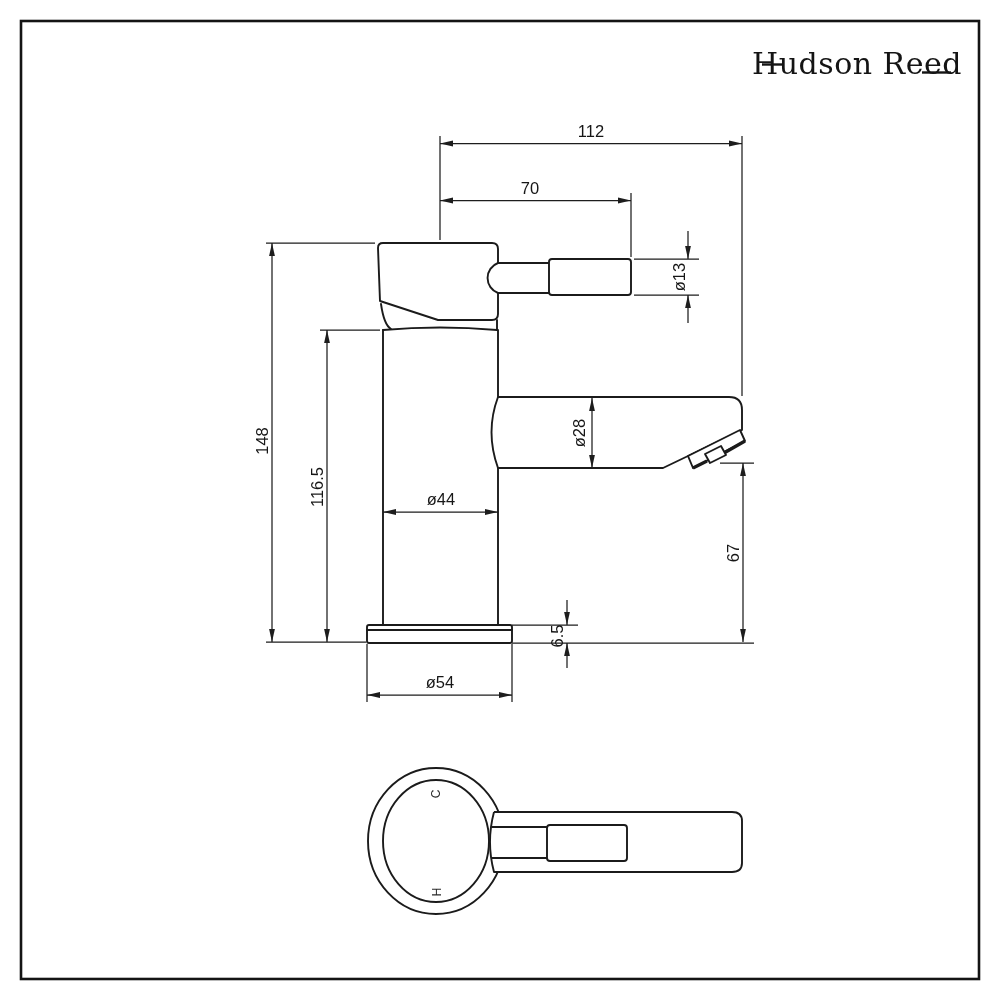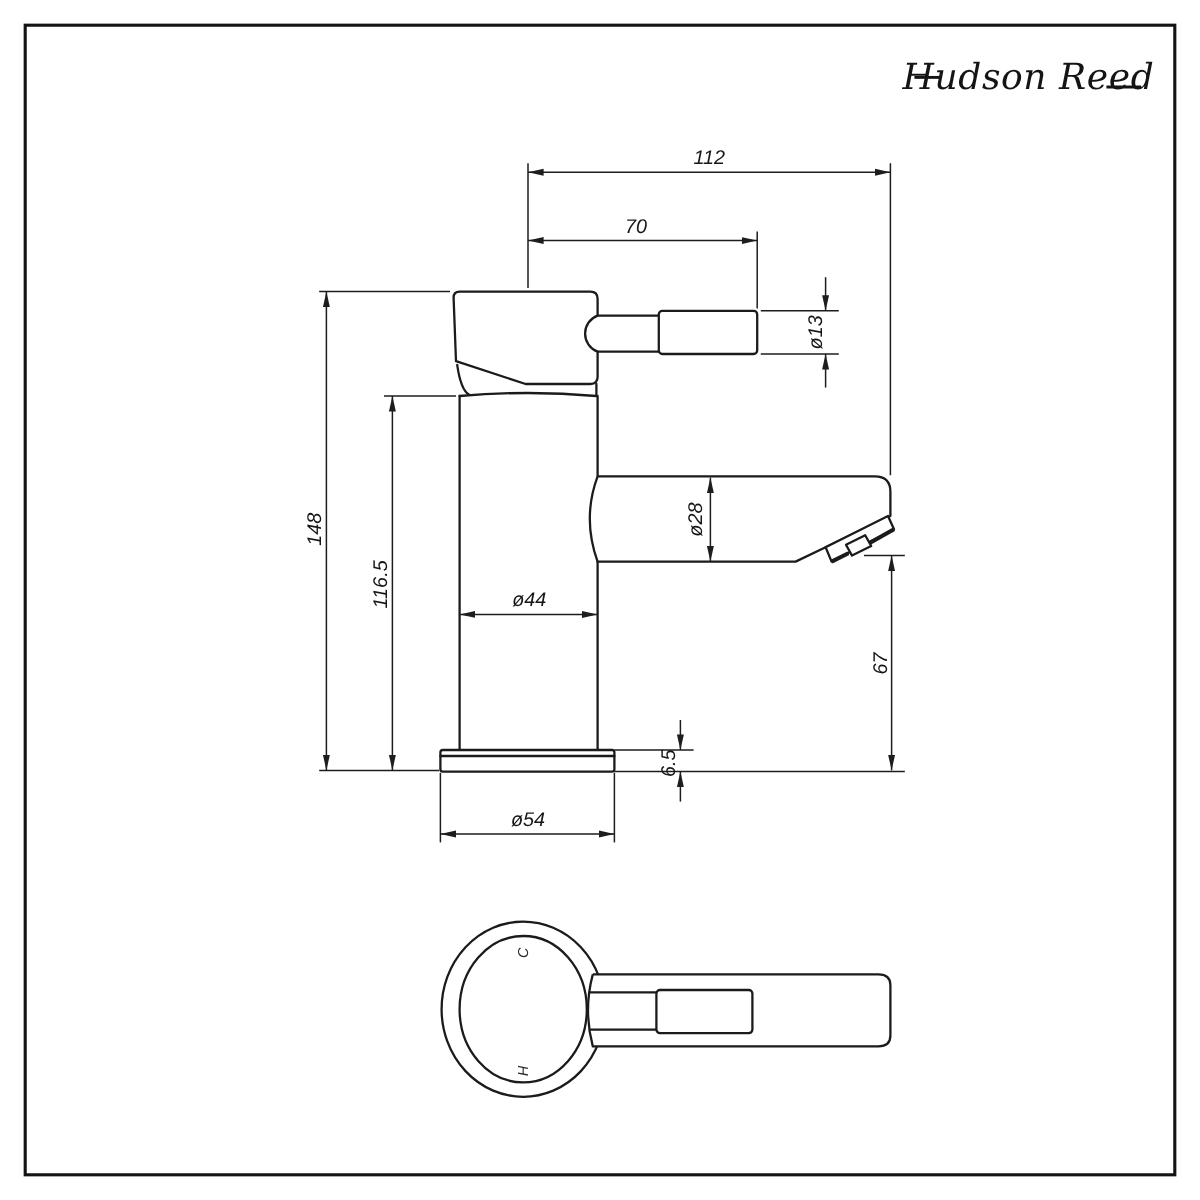--- a/index.html
+++ b/index.html
@@ -1,16 +1,16 @@
 <!DOCTYPE html>
 <html><head>
 <meta charset="utf-8">
 <style>
   html,body{margin:0;padding:0;background:#ffffff;}
-  .canvas{position:relative;width:1000px;height:1000px;background:#fff;overflow:hidden;font-style:italic;}
+  .canvas{position:relative;width:1000px;height:1000px;background:#fff;overflow:hidden;}
   svg{position:absolute;left:0;top:0;}
   .obj{stroke:#1b1b1b;stroke-width:1.9;fill:none;stroke-linejoin:round;stroke-linecap:round;}
   .objfill{stroke:#1b1b1b;stroke-width:1.9;fill:#ffffff;stroke-linejoin:round;}
   .thick{stroke:#1b1b1b;stroke-width:3.4;fill:none;stroke-linecap:butt;}
   .dim{stroke:#1d1d1d;stroke-width:1.25;fill:none;stroke-linecap:butt;}
   .dimtxt{font-family:"Liberation Sans",sans-serif;font-size:16.5px;fill:#161616;}
   .marktxt{font-family:"Liberation Sans",sans-serif;font-size:12px;fill:#2a2a2a;}
   .logotxt{font-family:"DejaVu Serif","Liberation Serif",serif;font-size:30px;fill:#141414;letter-spacing:0.5px;}
   .frame{fill:none;stroke:#141414;stroke-width:2.6;}
 </style>

